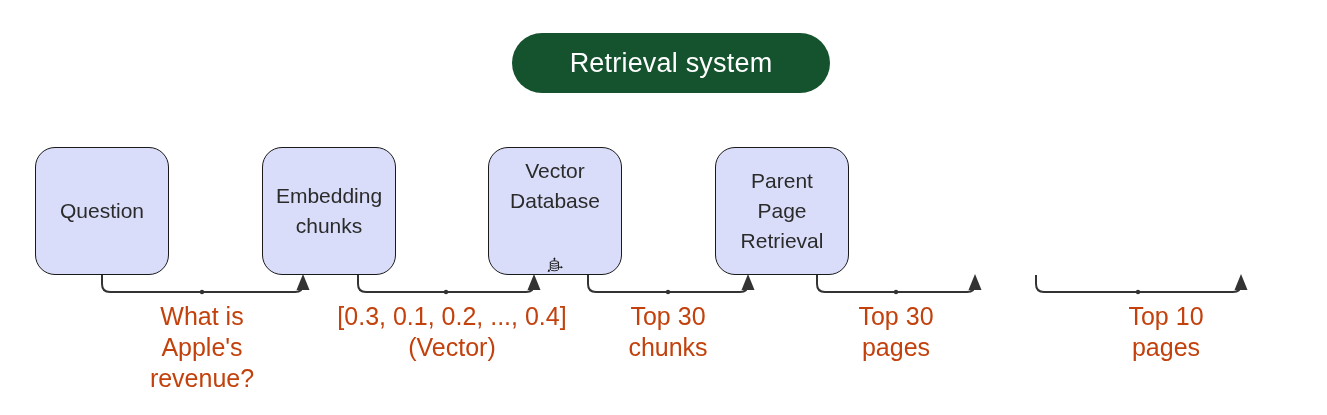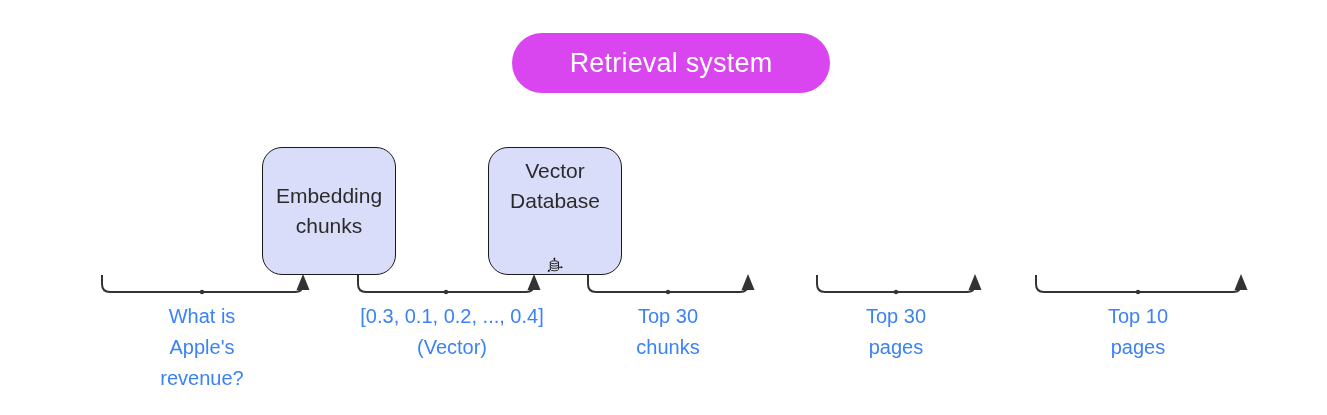--- a/index.html
+++ b/index.html
@@ -8,21 +8,21 @@
     width: 1327px;
     height: 415px;
     background: #ffffff;
     font-family: "Liberation Sans", "DejaVu Sans", sans-serif;
     overflow: hidden;
   }
   .pill {
     position: absolute;
     left: 512px; top: 33px;
     width: 318px; height: 60px;
-    background: #d946ef;
+    background: #14532d;
     border-radius: 30px;
     display: flex; align-items: center; justify-content: center;
   }
   .pill span {
     color: #ffffff;
     font-size: 27px;
     letter-spacing: 0.2px;
   }
   .edges-layer {
     position: absolute;
@@ -49,23 +49,23 @@
   }
   .node.with-icon { justify-content: flex-start; padding-top: 8px; gap: 40px; }
   .node.with-icon .node-label { margin-bottom: 1px; }
   .db-icon { width: 64px; height: 58px; }
   .edge-label {
     position: absolute;
     top: 301px;
     width: 240px;
     text-align: center;
     white-space: pre-line;
-    font-size: 20px;
+    font-size: 25px;
     line-height: 31px;
-    color: #3b82f6;
+    color: #c2410c;
   }
 </style>
 </head>
 <body>
 
 <div class="canvas">
 
   <div class="pill">
     <span>Retrieval system</span>
   </div>
@@ -93,20 +93,23 @@
         <polygon points="968.5,290 981.5,290 975,274" fill="#333333" stroke="none"></polygon>
       </g>
       <g>
         <path d="M1036 275 L1036 284 Q1036 292 1044 292 L1233 292 Q1241 292 1241 284 L1241 281"></path>
         <circle cx="1138" cy="292" r="2.2" fill="#333333" stroke="none"></circle>
         <polygon points="1234.5,290 1247.5,290 1241,274" fill="#333333" stroke="none"></polygon>
       </g>
     </g>
   </svg>
 
+  <div class="node" style="left:35px">
+    <span class="node-label">Question</span>
+  </div>
 
   <div class="node" style="left:262px">
     <span class="node-label">Embedding
 chunks</span>
   </div>
 
   <div class="node with-icon" style="left:488px">
     <span class="node-label">Vector
 Database</span>
     <svg class="db-icon" viewBox="0 0 64 58" xmlns="http://www.w3.org/2000/svg">
@@ -120,28 +123,33 @@
         <line x1="16" y1="42" x2="12" y2="46"></line>
       </g>
       <g fill="#111111" stroke="none">
         <polygon points="25.5,8 34.5,8 30,1"></polygon>
         <polygon points="52,30.5 52,39.5 59,35"></polygon>
         <polygon points="7,51 15.8,48.5 9.5,42.2"></polygon>
       </g>
     </svg>
   </div>
 
+  <div class="node" style="left:715px">
+    <span class="node-label">Parent
+Page
+Retrieval</span>
+  </div>
 
 
 
   <div class="edge-label" style="left:82px">What is
 Apple's
 revenue?</div>
   <div class="edge-label" style="left:332px">[0.3, 0.1, 0.2, ..., 0.4]
 (Vector)</div>
   <div class="edge-label" style="left:548px">Top 30
 chunks</div>
   <div class="edge-label" style="left:776px">Top 30
 pages</div>
-  <div class="edge-label" style="left:1018px">Top 10
+  <div class="edge-label" style="left:1046px">Top 10
 pages</div>
 
 </div>
 
 </body></html>

